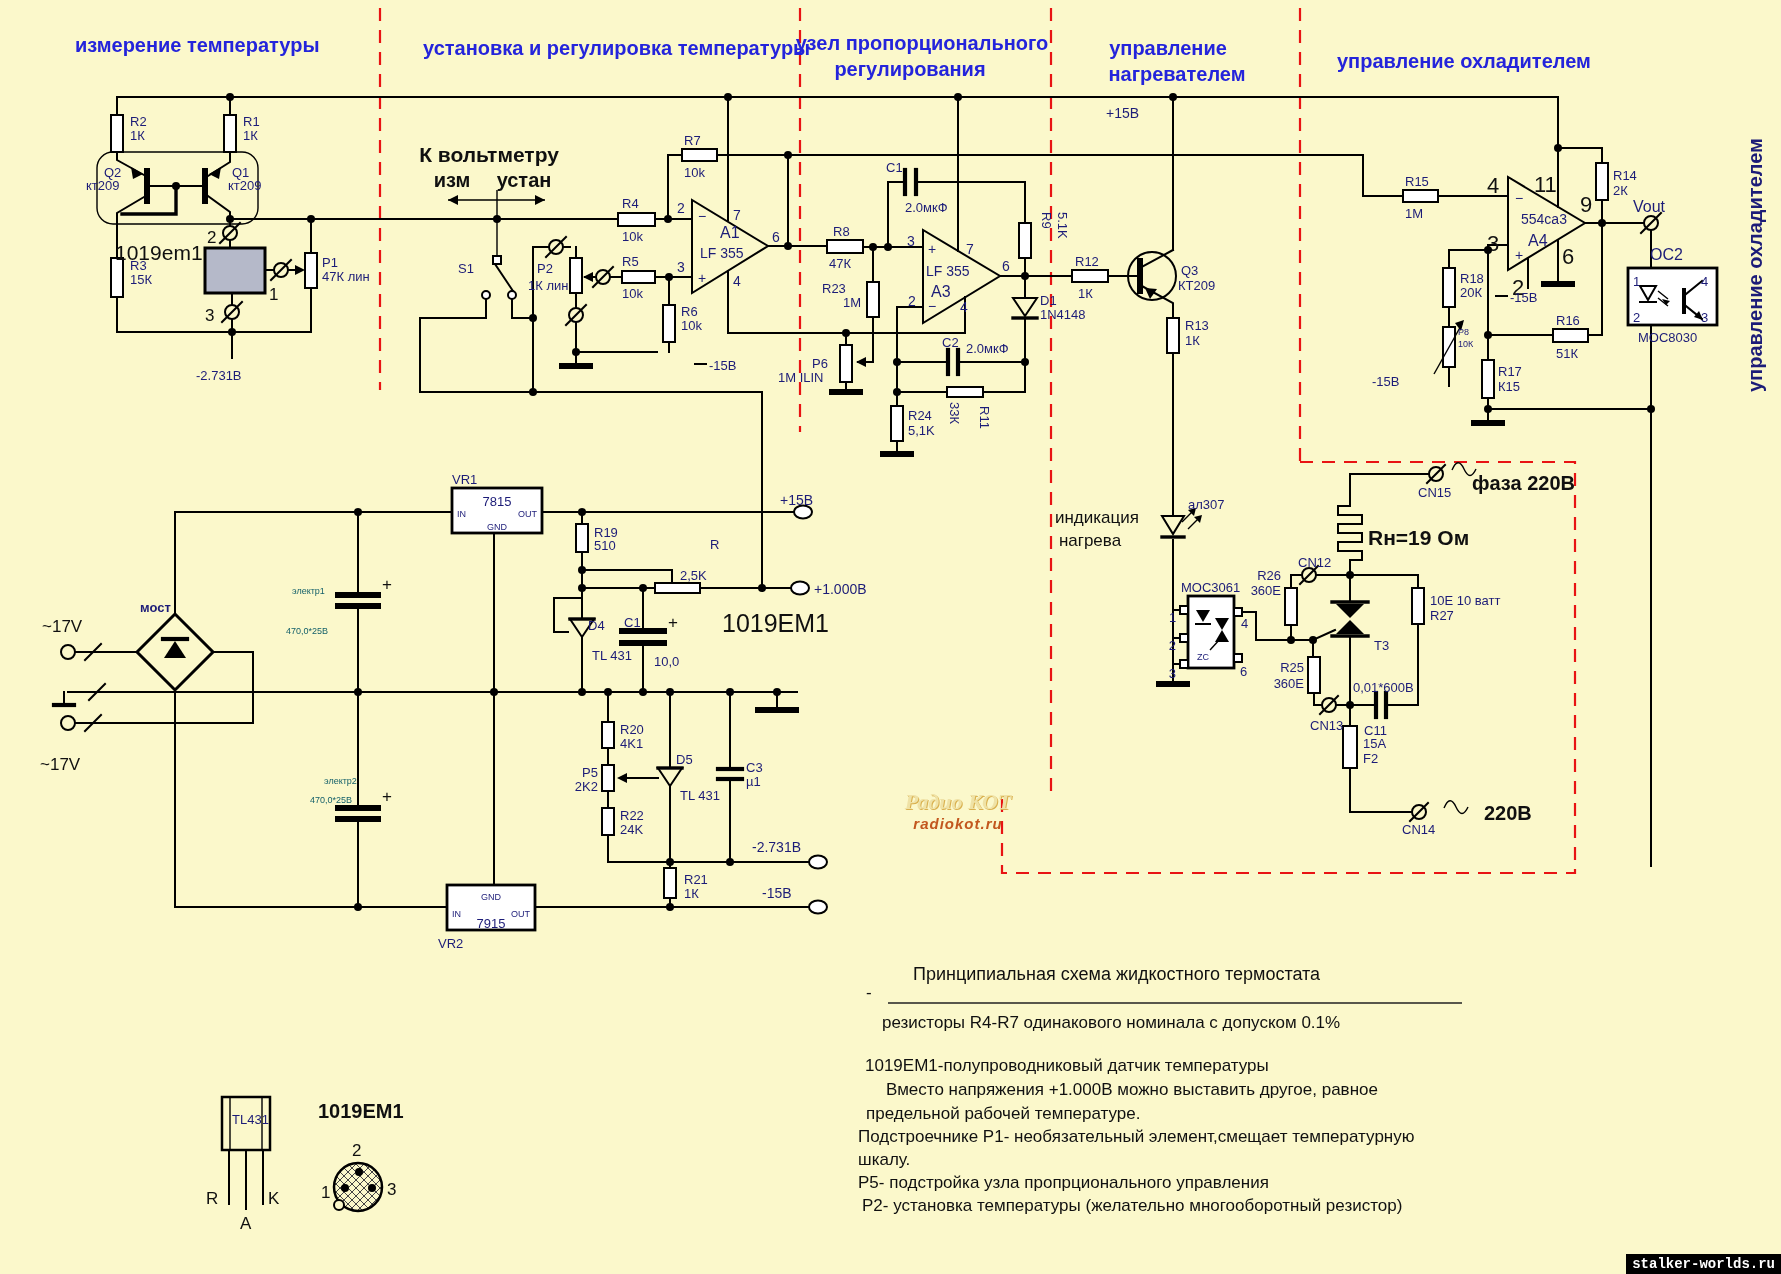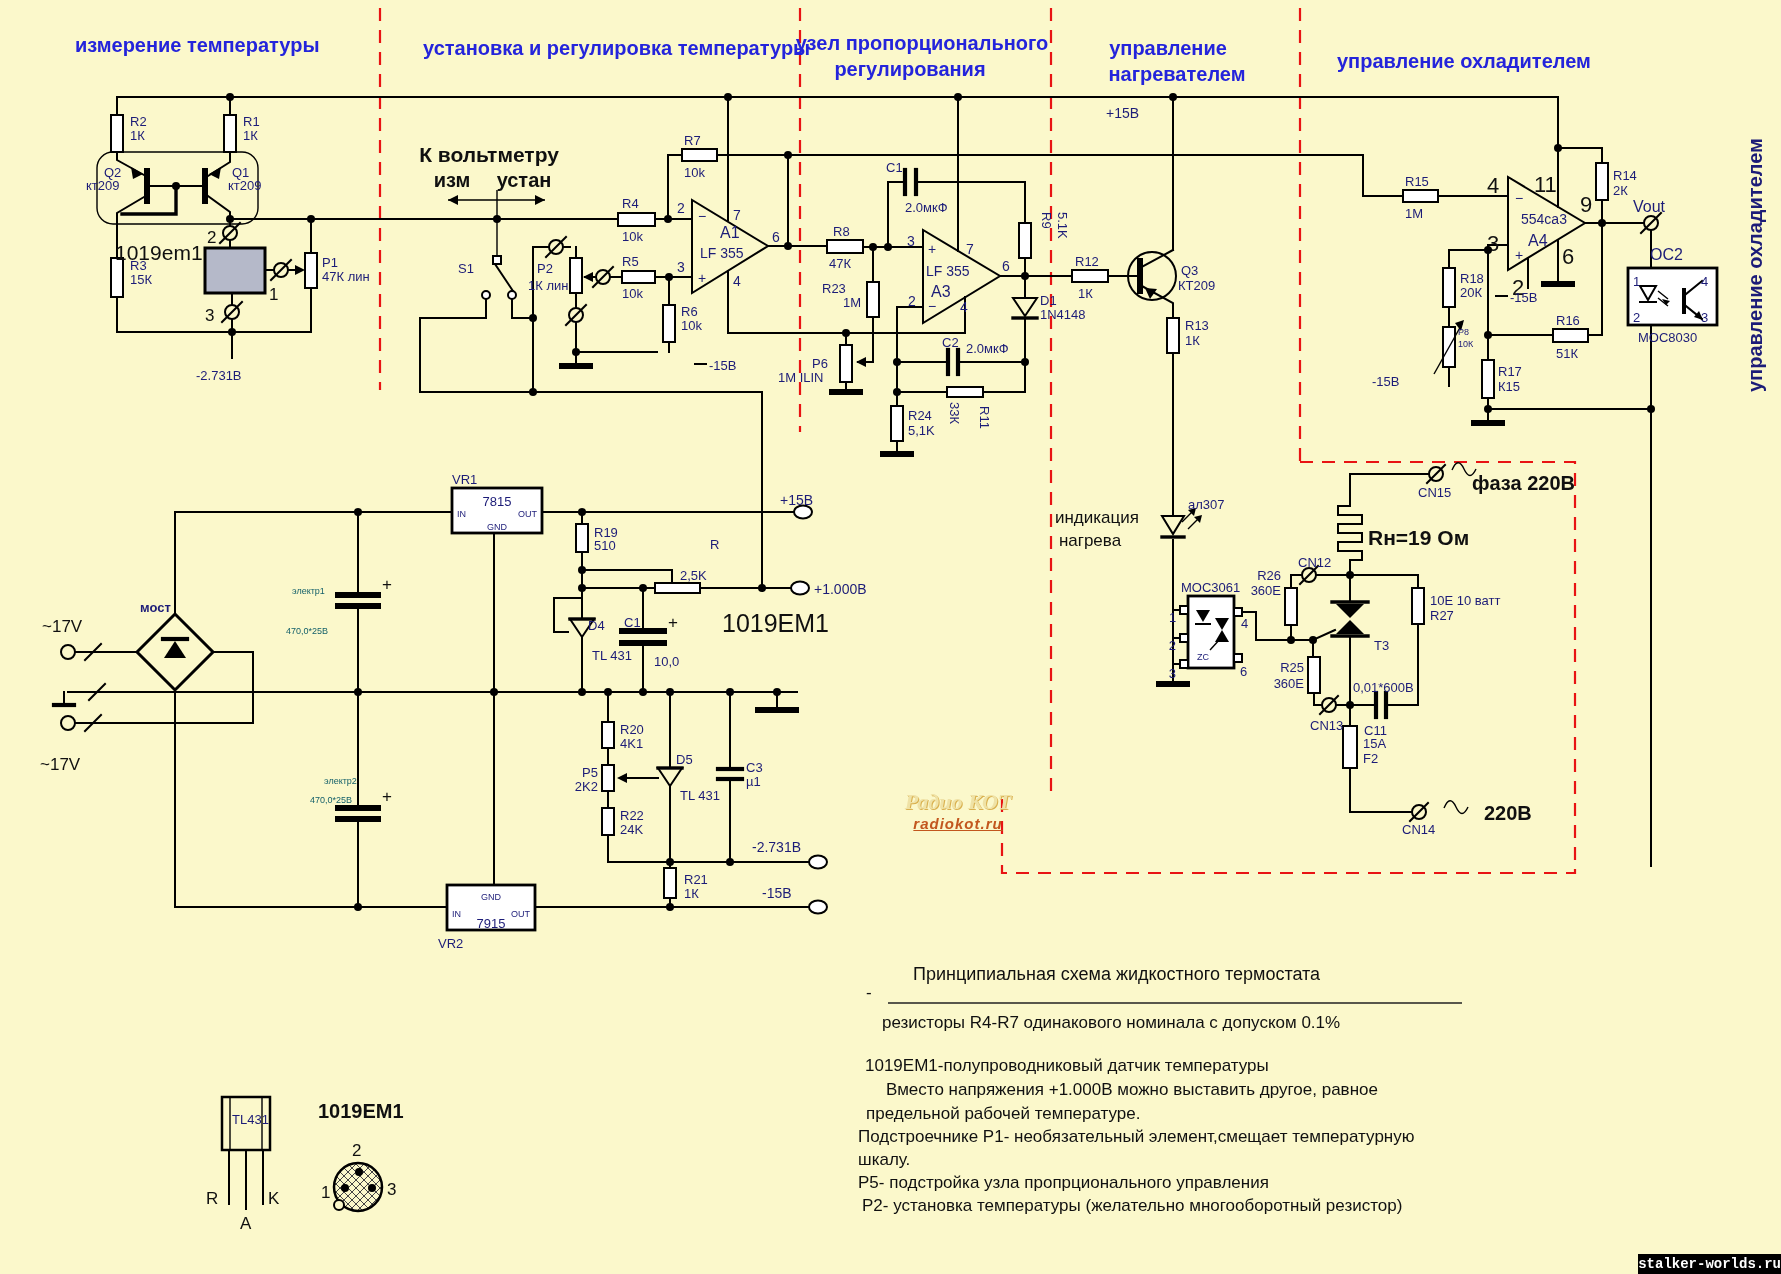--- a/index.html
+++ b/index.html
@@ -29,23 +29,23 @@
   text.pn{font-size:14px;fill:#1C1C78}
   text.pnb{font-size:22px;fill:#101010}
   text.bk{font-size:17px;fill:#101010}
   text.bkb{font-size:20px;font-weight:700;fill:#101010}
   text.big{font-size:21px;fill:#101010}
   text.big2{font-size:25px;fill:#101010}
   text.nt{font-size:17px;fill:#101010}
   .mid{text-anchor:middle}.end{text-anchor:end}
   #wm{position:absolute;left:898px;top:789px;width:120px;text-align:center;pointer-events:none}
   #wm .l1{font:italic 700 22px "Liberation Serif",serif;color:#EFE2A6;text-shadow:1px 1px 0 #D9B04E;}
-  #wm .l2{font:italic 700 15px "Liberation Sans",sans-serif;color:#C2571E;letter-spacing:1px;text-decoration:underline;}
+  #wm .l2{font:italic 700 15px "Liberation Sans",sans-serif;color:#C2571E;letter-spacing:1px;}
   #site{position:absolute;right:0;bottom:0;background:#000;color:#fff;
-        font:700 14px "Liberation Mono",monospace;padding:2px 0;}
+        font:700 14px "Liberation Mono",monospace;padding:2px 6px;}
 </style>
 </head>
 <body>
 
 <div id="stage">
 <svg width="1781" height="1274" viewBox="0 0 1781 1274">
 <defs>
   <pattern id="xh" width="8" height="8" patternUnits="userSpaceOnUse">
     <rect width="8" height="8" fill="#FBF8CB"></rect>
     <path d="M0,8 L8,0 M0,0 L8,8" stroke="#444" stroke-width="1"></path>

